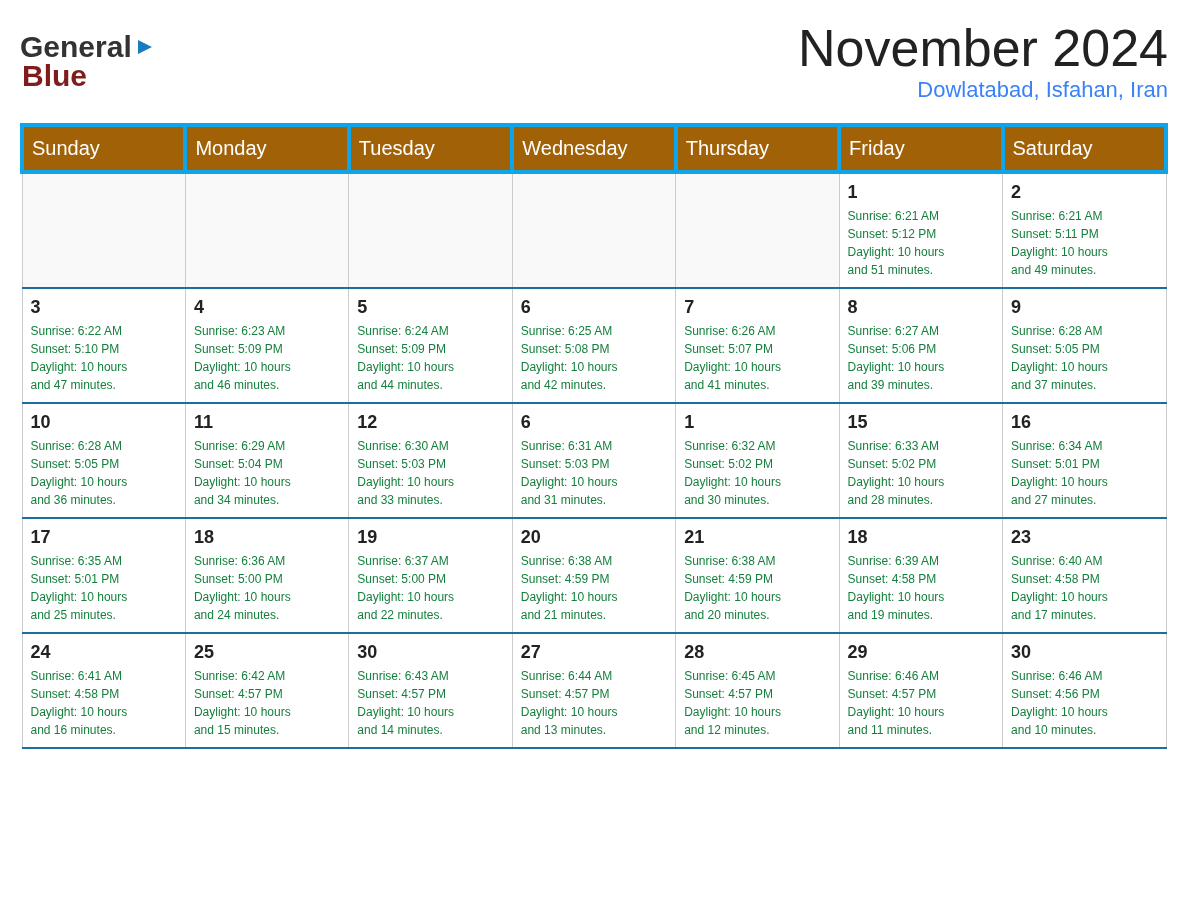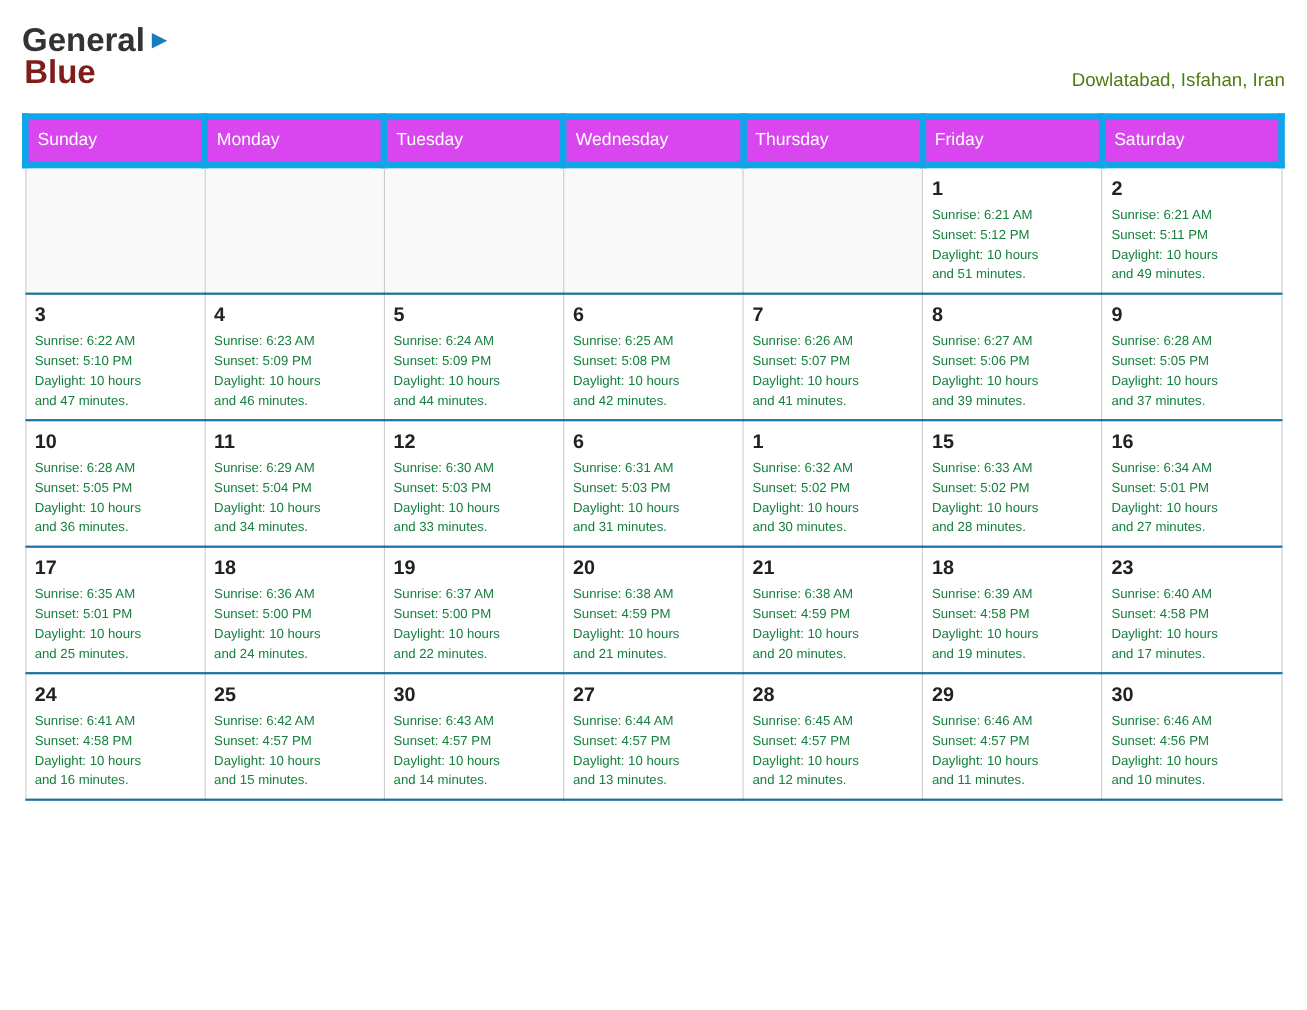--- a/index.html
+++ b/index.html
@@ -6,54 +6,54 @@
     body {
       font-family: Arial, sans-serif;
       background: #fff;
       width: 1188px;
       min-height: 918px;
       padding: 20px;
     }
     .header {
       display: flex;
       justify-content: space-between;
-      align-items: flex-end;
+      align-items: center;
       margin-bottom: 20px;
     }
     .logo {
       display: flex;
       flex-direction: column;
       align-items: flex-start;
     }
     .title-section {
       text-align: right;
     }
     .month-title {
       font-size: 52px;
       font-weight: normal;
       color: #222;
       line-height: 1.1;
     }
     .location-title {
-      font-size: 17px;
-      color: #4d7c0f;
-      margin-top: 12px;
+      font-size: 22px;
+      color: #3b82f6;
+      margin-top: 0;
     }
     .calendar {
       width: 100%;
       border-collapse: collapse;
     }
     .calendar thead th {
-      background-color: #d946ef;
+      background-color: #a16207;
       color: #fff;
       padding: 10px 8px;
-      font-size: 16px;
+      font-size: 20px;
       font-weight: normal;
       text-align: left;
-      border: 6px solid #0ea5e9;
+      border: 4px solid #0ea5e9;
     }
     .calendar tbody td {
       border: 1px solid #ccc;
       vertical-align: top;
       padding: 8px;
       width: calc(100% / 7);
       min-height: 110px;
     }
     .calendar tbody tr {
       border-bottom: 2px solid #1a6fa0;
@@ -98,20 +98,21 @@
   <div class="logo">
     <div class="logo-wrapper">
       <span class="logo-general">General</span>
       <svg width="22" height="22" viewBox="0 0 22 22" style="margin-left:2px;vertical-align:middle;">
         <polygon points="4,4 18,11 4,18" fill="#1a7bbf"></polygon>
       </svg>
     </div>
     <div class="logo-line2">Blue</div>
   </div>
   <div class="title-section">
+    <div class="month-title">November 2024</div>
     <div class="location-title">Dowlatabad, Isfahan, Iran</div>
   </div>
 </div>
 
 <table class="calendar">
   <thead>
     <tr>
     <th>Sunday</th>
         <th>Monday</th>
         <th>Tuesday</th>

